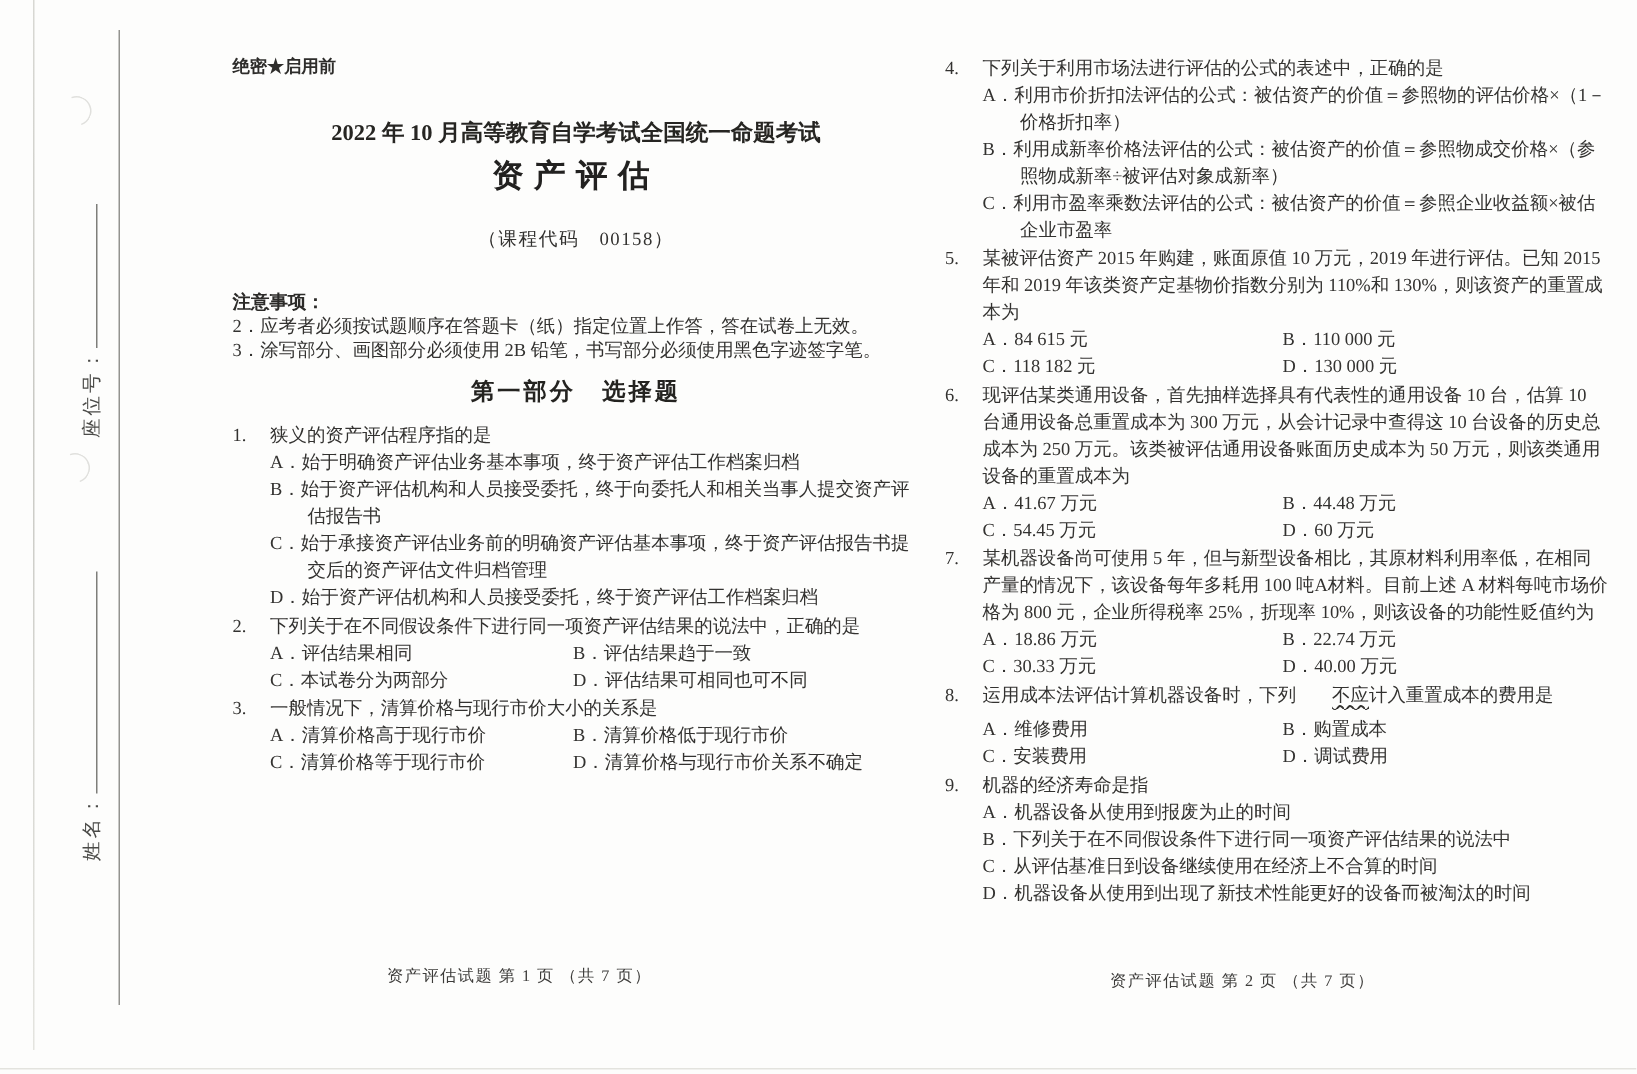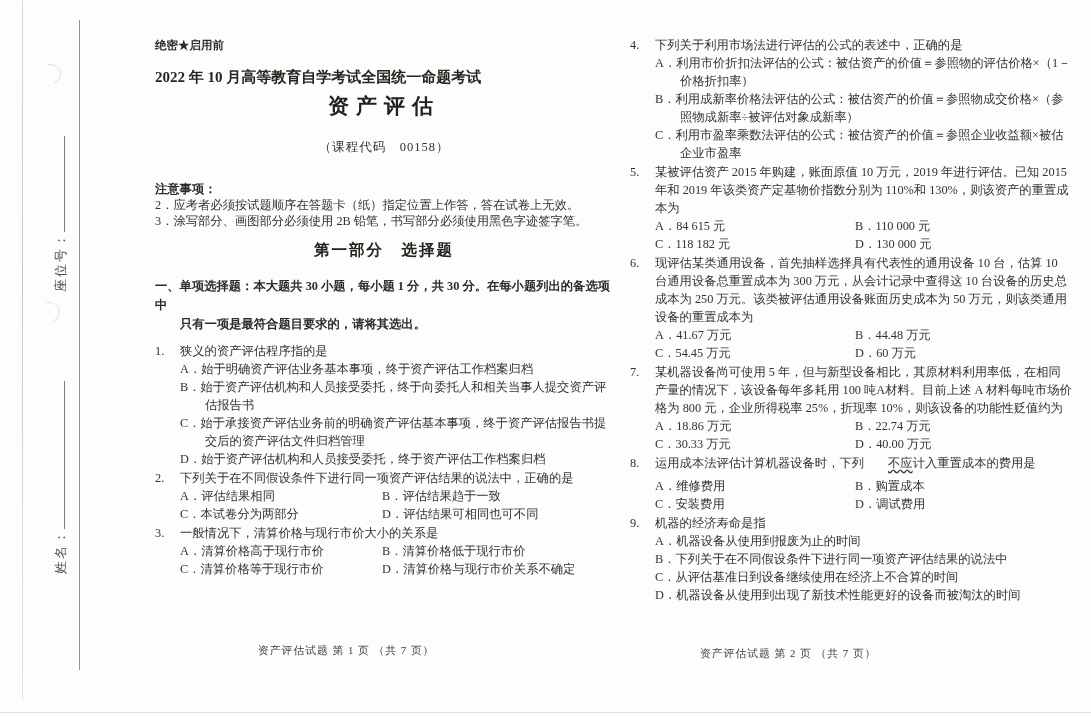--- a/index.html
+++ b/index.html
@@ -24,21 +24,21 @@
   .v-name{left:52px;top:574px;}
   .uline{display:inline-block;border-bottom:1px solid #7e7e7a;height:11px;vertical-align:baseline;}
   .uline-seat{width:96px;}
   .uline-name{width:148px;}
 
   .page{position:absolute;top:30px;font-size:12.3px;line-height:18px;}
   .page1{left:155px;width:458px;}
   .page2{left:630px;width:442px;}
 
   .secret{font-size:11.5px;font-weight:bold;color:#2e2d2b;margin-top:6px;}
-  .exam-title{font-size:15px;font-weight:bold;color:#262522;margin-top:13px;line-height:20px;}
+  .exam-title{text-align:center;font-size:15px;font-weight:bold;color:#262522;margin-top:25px;line-height:20px;}
   .subject{text-align:center;font-size:21px;font-weight:bold;color:#222120;margin-top:7px;letter-spacing:7px;line-height:27px;font-family:Liberation Mono, monospace;}
   .course{text-align:center;font-size:12.5px;margin-top:17px;letter-spacing:1px;}
   .notice{margin-top:26px;line-height:15.6px;}
   .notice-title{font-weight:bold;color:#2c2b29;}
   .notice-line{margin-top:0.5px;}
   .part-title{text-align:center;font-size:15.5px;font-weight:bold;color:#242320;margin-top:9px;line-height:22px;letter-spacing:2px;}
   .intro{margin-top:16px;font-weight:bold;color:#2c2b29;line-height:19px;}
   .intro-l2{padding-left:25px;}
   .qblock{margin-top:8px;}
   .q{display:flex;margin-top:1px;}
@@ -46,21 +46,21 @@
   .qbody{flex:1;min-width:0;}
   .stem{}
   .opt{padding-left:25px;text-indent:-25px;}
   .opts2{display:grid;}
   .p1 .opts2{grid-template-columns:202px 1fr;}
   .p2 .opts2{grid-template-columns:200px 1fr;}
   .opts2-gap{margin-top:5px;}
   .em-u{text-decoration:underline;text-decoration-style:wavy;text-underline-offset:2px;padding-left:24px;}
   .footer{position:absolute;font-size:10.8px;color:#3d3c3a;letter-spacing:1px;}
   .f1{left:258px;top:644px;}
-  .f2{left:700px;top:647px;}
+  .f2{left:740px;top:647px;}
 </style>
 </head>
 <body>
 
 <div class="sheet">
 
   <div class="edge-left"></div>
   <div class="seal-line"></div>
   <div class="hole hole1"></div>
   <div class="hole hole2"></div>
@@ -79,24 +79,20 @@
     <div class="course">（课程代码　00158）</div>
 
     <div class="notice">
       <div class="notice-title">注意事项：</div>
       <div class="notice-line">2．应考者必须按试题顺序在答题卡（纸）指定位置上作答，答在试卷上无效。</div>
       <div class="notice-line">3．涂写部分、画图部分必须使用 2B 铅笔，书写部分必须使用黑色字迹签字笔。</div>
     </div>
 
     <div class="part-title">第一部分　选择题</div>
 
-    <div class="intro">
-      <div>一、单项选择题：本大题共 30 小题，每小题 1 分，共 30 分。在每小题列出的备选项中</div>
-      <div class="intro-l2">只有一项是最符合题目要求的，请将其选出。</div>
-    </div>
 
     <div class="qblock">
 
       <div class="q">
         <span class="qnum">1.</span>
         <div class="qbody">
           <div class="stem">狭义的资产评估程序指的是</div>
           <div class="opt">A．始于明确资产评估业务基本事项，终于资产评估工作档案归档</div>
           <div class="opt">B．始于资产评估机构和人员接受委托，终于向委托人和相关当事人提交资产评估报告书</div>
           <div class="opt">C．始于承接资产评估业务前的明确资产评估基本事项，终于资产评估报告书提交后的资产评估文件归档管理</div>

